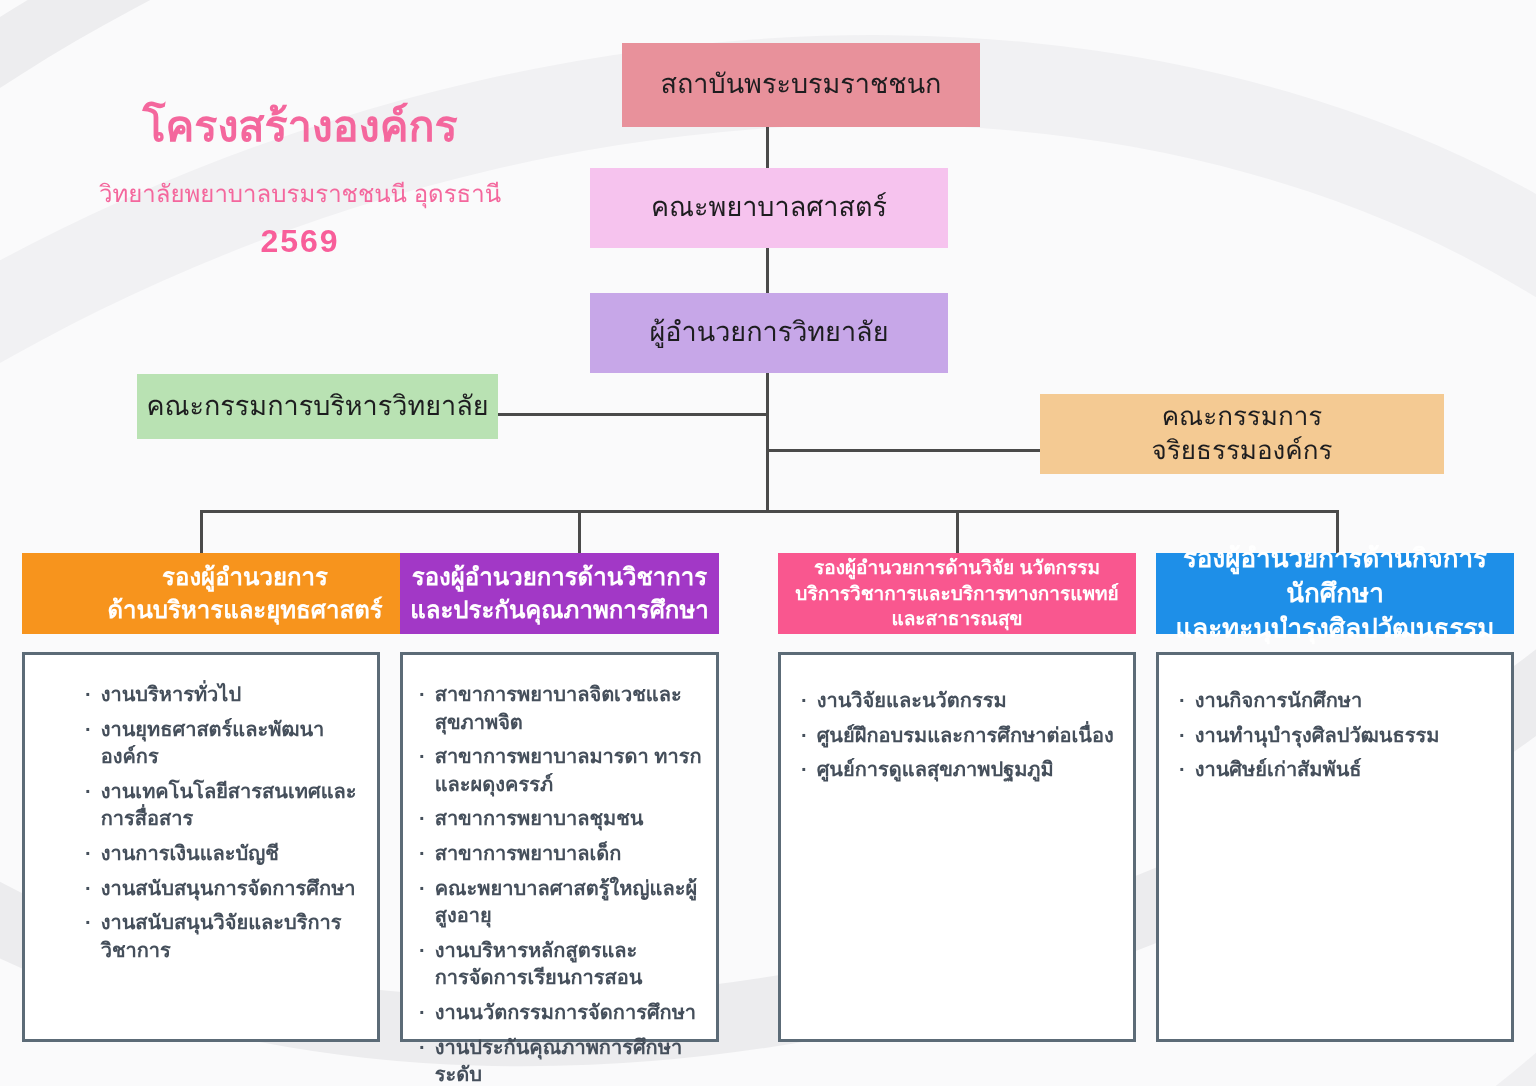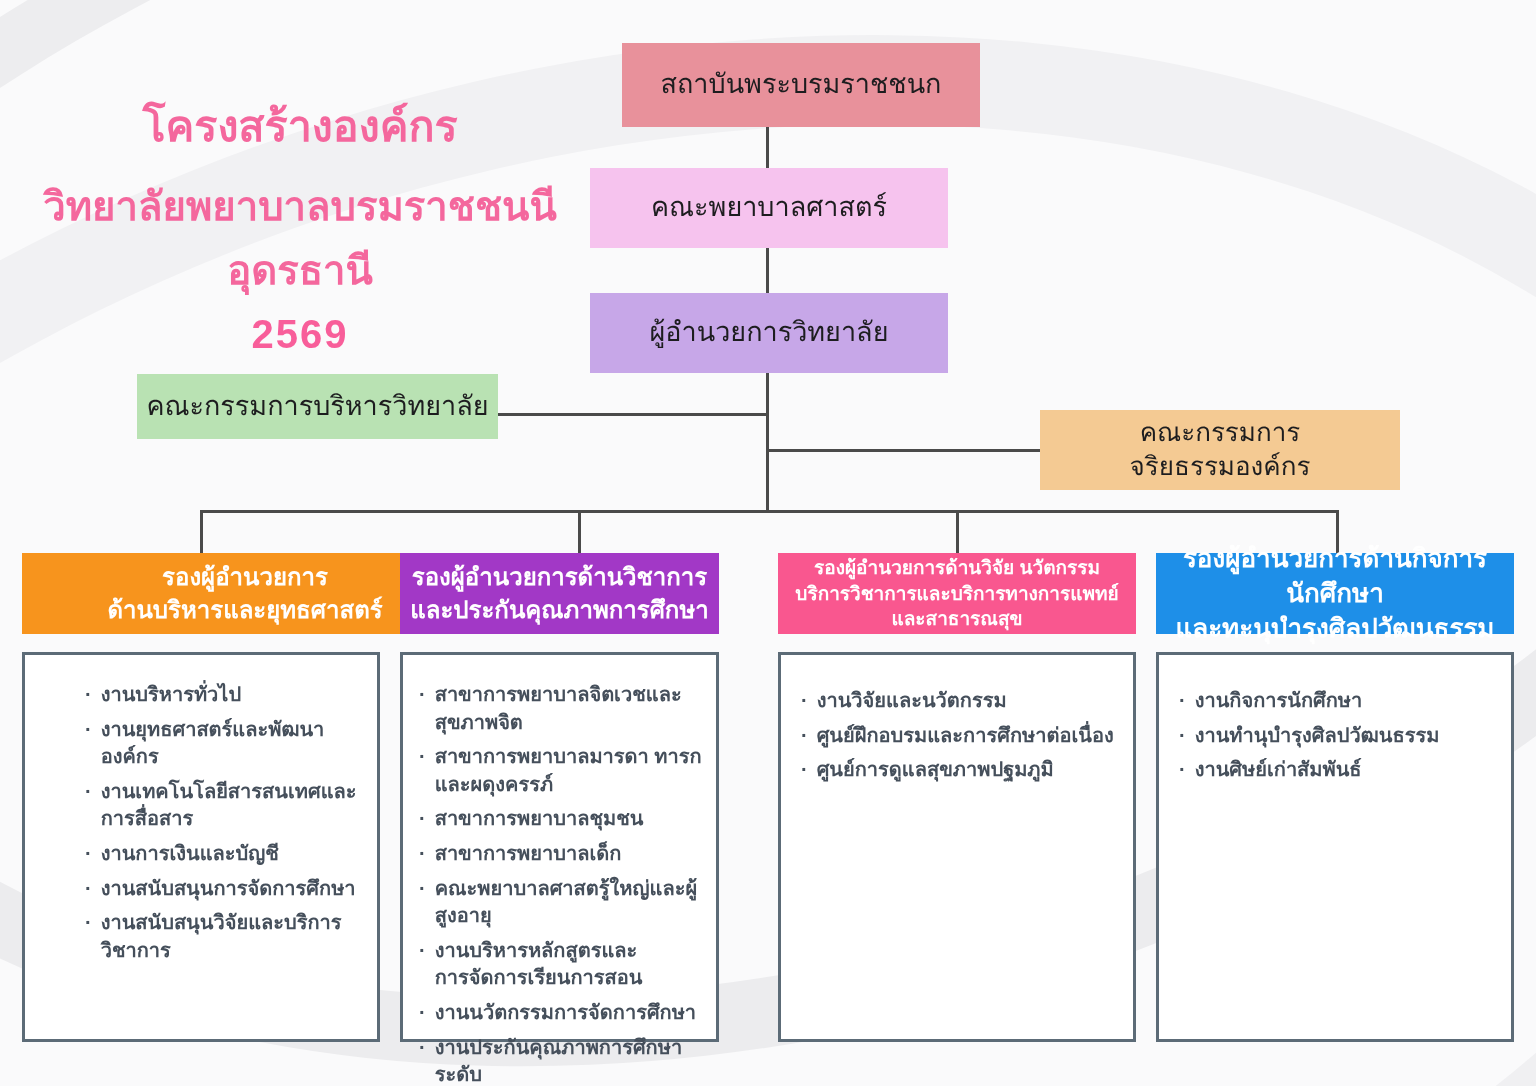--- a/index.html
+++ b/index.html
@@ -15,22 +15,22 @@
 
   .node { position:absolute; display:flex; align-items:center; justify-content:center;
           text-align:center; color:#1d1d1f; font-size:27px; font-weight:500;
           white-space:pre-line; line-height:1.3; }
 
   .line { position:absolute; background:#4a4a4a; }
   .h { height:3px; } .v { width:3px; }
 
   .title-block { position:absolute; left:30px; top:92px; width:540px; text-align:center; color:#f4679d; }
   .title-l1 { font-size:43px; font-weight:700; }
-  .title-l2 { font-size:40px; font-weight:700; margin-top:14px; }
-  .title-year { font-size:40px; font-weight:800; margin-top:10px; letter-spacing:2px; color:#f85e9a; }
+  .title-l2 { font-size:24px; font-weight:400; margin-top:14px; }
+  .title-year { font-size:32px; font-weight:800; margin-top:10px; letter-spacing:2px; color:#f85e9a; }
 
   .div-head { position:absolute; top:553px; height:81px; display:flex; align-items:center; justify-content:center;
               text-align:center; color:#ffffff; font-weight:600; white-space:pre-line; line-height:1.35; }
   .panel { position:absolute; top:652px; height:390px; background:#ffffff; border:3px solid #5c6b77;
            box-sizing:border-box; }
   .panel ul { list-style:none; margin:0; padding:26px 10px 0 16px; }
   .panel li { display:flex; gap:9px; font-size:20px; font-weight:700; color:#454f5b;
               line-height:1.38; margin-bottom:7px; }
   .panel .dot { flex:0 0 auto; }
   .panel .li-text { white-space:pre-line; }
@@ -65,21 +65,21 @@
   <div class="line h" style="left:200px; top:510px; width:1139px;"></div>
   <div class="line v" style="left:200px; top:510px; height:43px;"></div>
   <div class="line v" style="left:578px; top:510px; height:43px;"></div>
   <div class="line v" style="left:956px; top:510px; height:43px;"></div>
   <div class="line v" style="left:1336px; top:510px; height:43px;"></div>
 
   <div class="node" style="left: 590px; top: 43px; width: 358px; height: 84px; background: rgb(232, 145, 155); margin-left: 32px;">สถาบันพระบรมราชชนก</div>
   <div class="node" style="left: 590px; top: 168px; width: 358px; height: 80px; background: rgb(246, 195, 238);">คณะพยาบาลศาสตร์</div>
   <div class="node" style="left: 590px; top: 293px; width: 358px; height: 80px; background: rgb(199, 167, 232);">ผู้อำนวยการวิทยาลัย</div>
   <div class="node" style="left: 137px; top: 374px; width: 361px; height: 65px; background: rgb(185, 226, 179);">คณะกรรมการบริหารวิทยาลัย</div>
-  <div class="node" style="left: 1040px; top: 410px; width: 360px; height: 80px; font-size: 26px; background: rgb(244, 202, 147);">คณะกรรมการ
+  <div class="node" style="left: 1040px; top: 394px; width: 404px; height: 80px; font-size: 26px; background: rgb(244, 202, 147);">คณะกรรมการ
 จริยธรรมองค์กร</div>
 
   <div class="div-head c1 fs24" style="background: rgb(247, 148, 29);">รองผู้อำนวยการ
 ด้านบริหารและยุทธศาสตร์</div>
   <div class="div-head c2 fs24" style="background: rgb(162, 56, 198);">รองผู้อำนวยการด้านวิชาการ
 และประกันคุณภาพการศึกษา</div>
   <div class="div-head c3 fs19" style="background: rgb(249, 87, 143);">รองผู้อำนวยการด้านวิจัย นวัตกรรม
 บริการวิชาการและบริการทางการแพทย์
 และสาธารณสุข</div>
   <div class="div-head c4 fs23" style="background: rgb(30, 143, 232);">รองผู้อำนวยการด้านกิจการนักศึกษา

